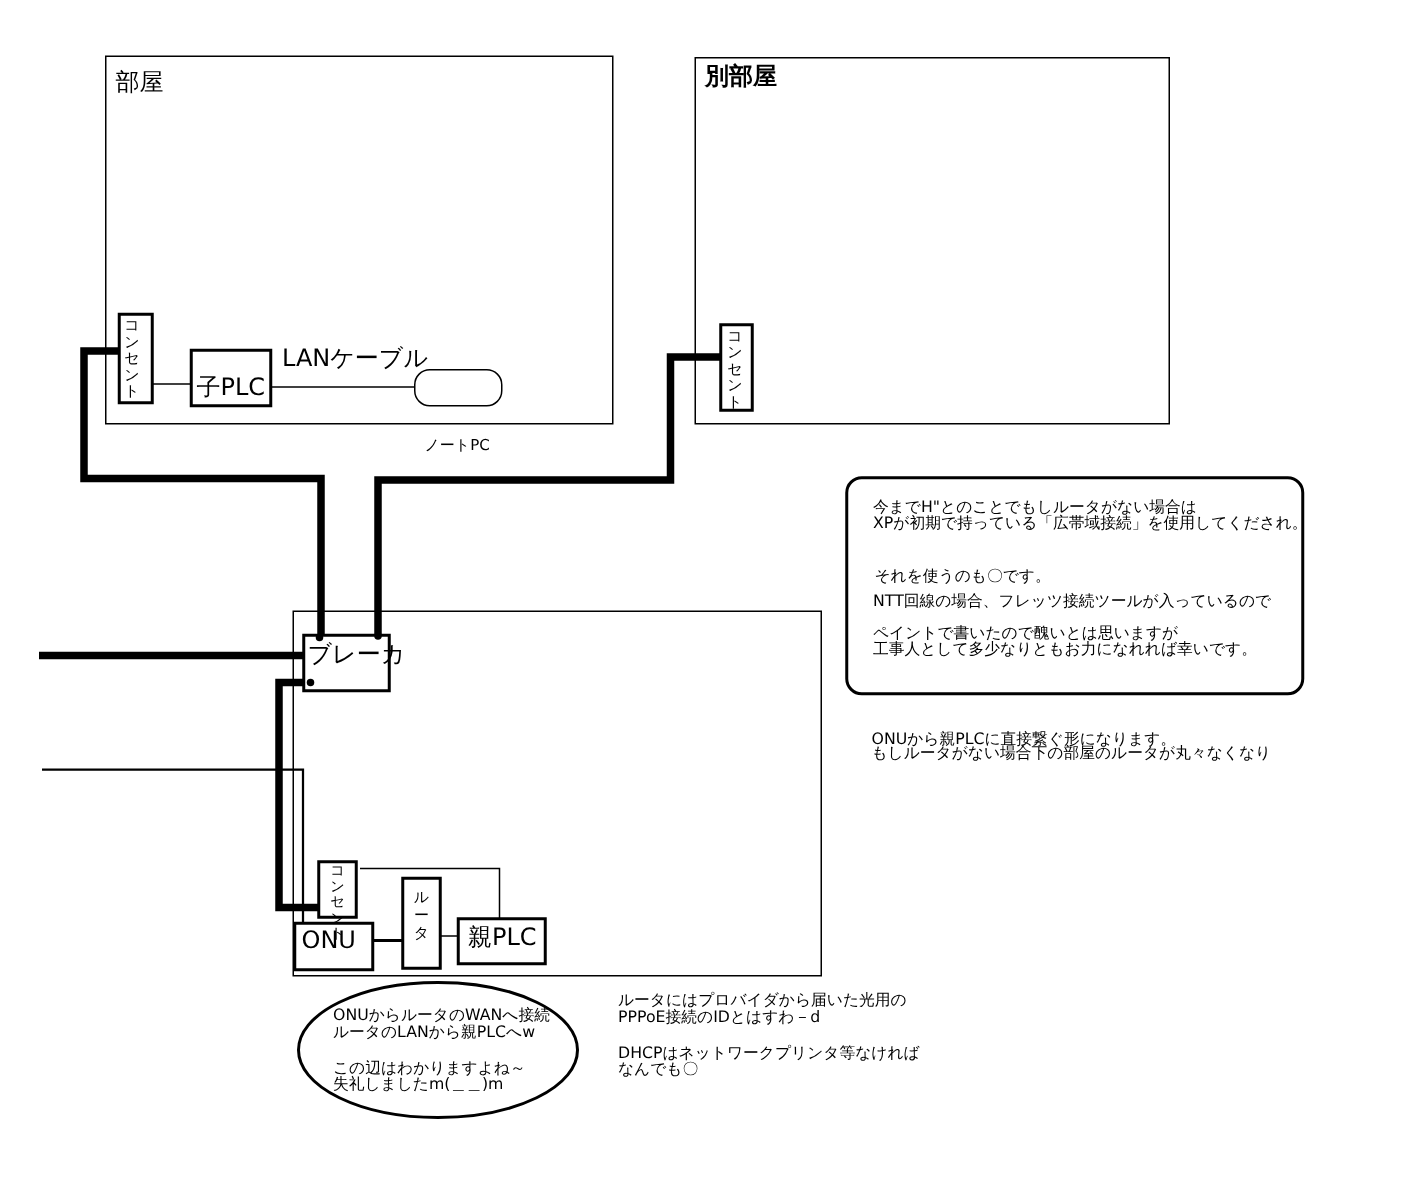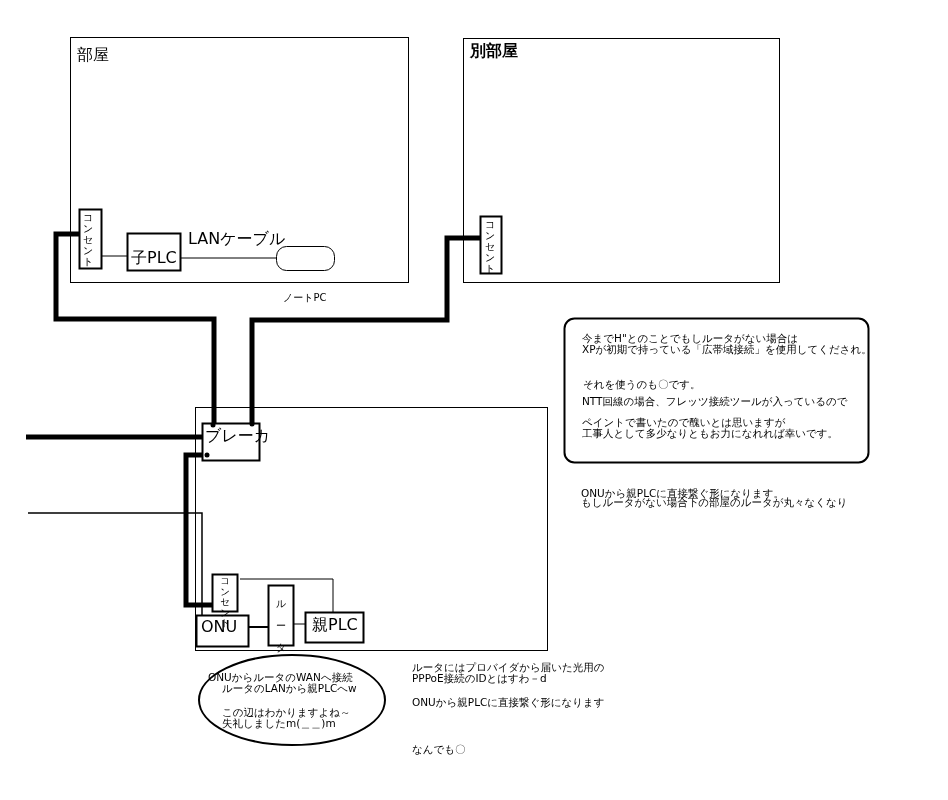--- a/index.html
+++ b/index.html
@@ -55,34 +55,34 @@
 <div class="lbl" style="left:470px;top:45px;font-weight:bold;">別部屋</div>
 
 <div class="vlbl" style="left:82px;top:212px;">コンセント</div>
 <div class="lbl" style="left:131px;top:240px;margin-top:12px;">子PLC</div>
 <div class="lbl" style="left:188px;top:233px;">LANケーブル</div>
 <div class="lbl" style="left:283px;top:252px;font-size:10px;margin-top:40px;">ノートPC</div>
 <div class="vlbl" style="left:484px;top:219px;">コンセント</div>
 <div class="lbl" style="left:205px;top:430px;">ブレーカ</div>
 <div class="vlbl" style="left:218px;top:576px;font-size:9.5px;line-height:10.5px;width:14px;">コンセント</div>
 <div class="lbl" style="left:201px;top:621px;">ONU</div>
-<div class="vlbl" style="left:275px;top:593px;line-height:22px;">ルータ</div>
+<div class="vlbl" style="left:275px;top:593px;line-height:12px;">ルータ</div>
 <div class="lbl" style="left:312px;top:619px;">親PLC</div>
 
 <div class="note" style="left:582px;top:333px;">今までH"とのことでもしルータがない場合は</div>
 <div class="note" style="left:582px;top:344px;">XPが初期で持っている「広帯域接続」を使用してくだされ。</div>
 <div class="note" style="left:582px;top:368px;margin-top:28px;">NTT回線の場合、フレッツ接続ツールが入っているので</div>
 <div class="note" style="left:583px;top:379px;text-align:right;">それを使うのも〇です。</div>
 <div class="note" style="left:582px;top:417px;">ペイントで書いたので醜いとは思いますが</div>
 <div class="note" style="left:582px;top:428px;">工事人として多少なりともお力になれれば幸いです。</div>
 
 <div class="note" style="left:581px;top:477px;margin-top:20px;">もしルータがない場合下の部屋のルータが丸々なくなり</div>
 <div class="note" style="left:581px;top:488px;">ONUから親PLCに直接繋ぐ形になります。</div>
 
-<div class="note" style="left:208px;top:672px;">ONUからルータのWANへ接続</div>
+<div class="note" style="left:222px;top:672px;">ONUからルータのWANへ接続</div>
 <div class="note" style="left:222px;top:683px;">ルータのLANから親PLCへw</div>
 <div class="note" style="left:222px;top:707px;">この辺はわかりますよね～</div>
 <div class="note" style="left:222px;top:718px;">失礼しましたm(＿＿)m</div>
 
 <div class="note" style="left:412px;top:662px;text-align:center;">ルータにはプロバイダから届いた光用の</div>
 <div class="note" style="left:412px;top:673px;">PPPoE接続のIDとはすわ－d</div>
-<div class="note" style="left:412px;top:697px;">ONUから親PLCに直接繋ぐ形になります</div>
-<div class="note" style="left:412px;top:708px;margin-top:36px;">なんでも〇</div>
+<div class="note" style="left:412px;top:697px;">DHCPはネットワークプリンタ等なければ</div>
+<div class="note" style="left:412px;top:708px;">なんでも〇</div>
 
 </body></html>

